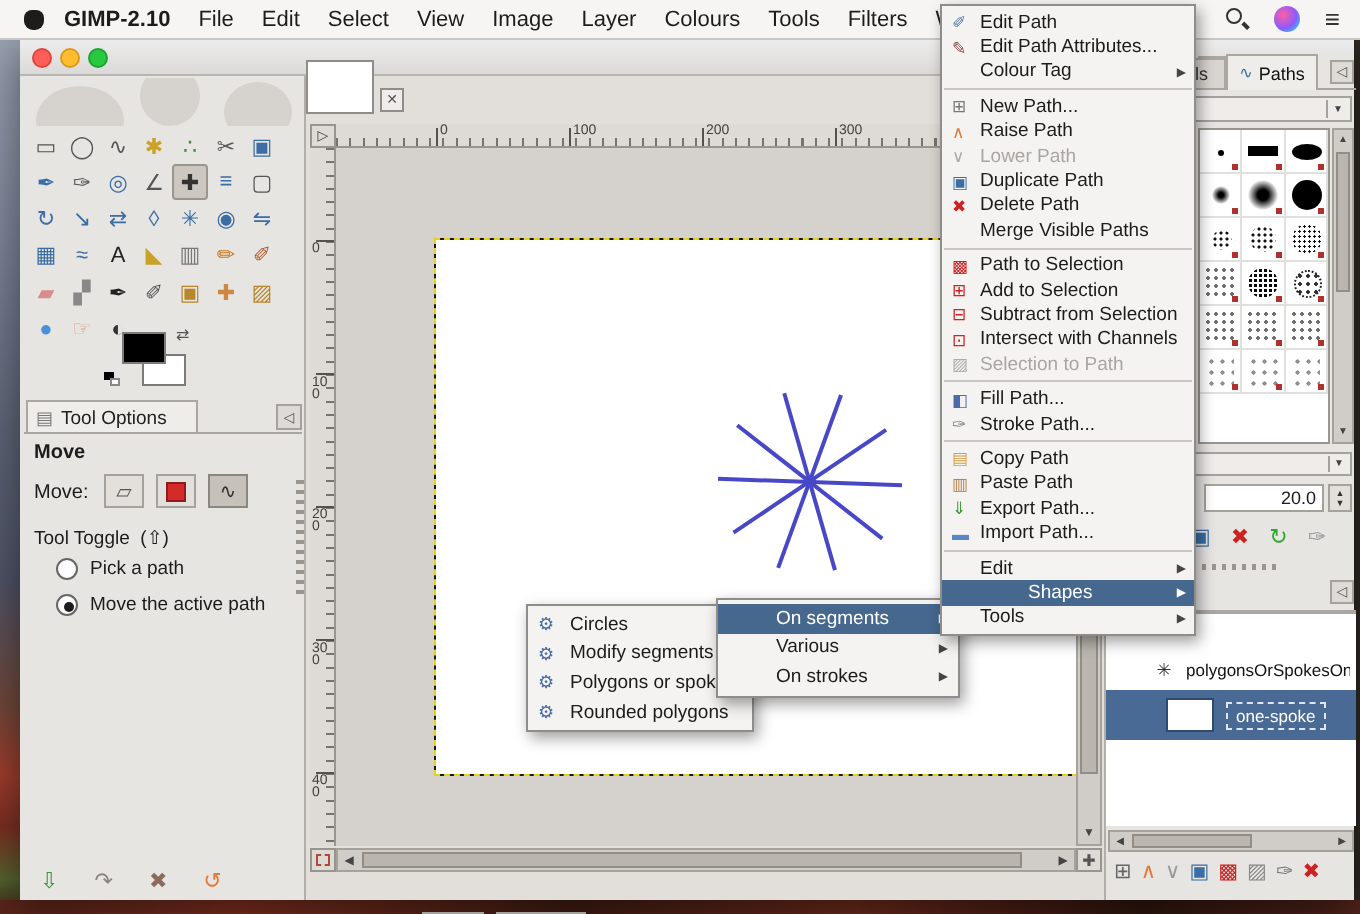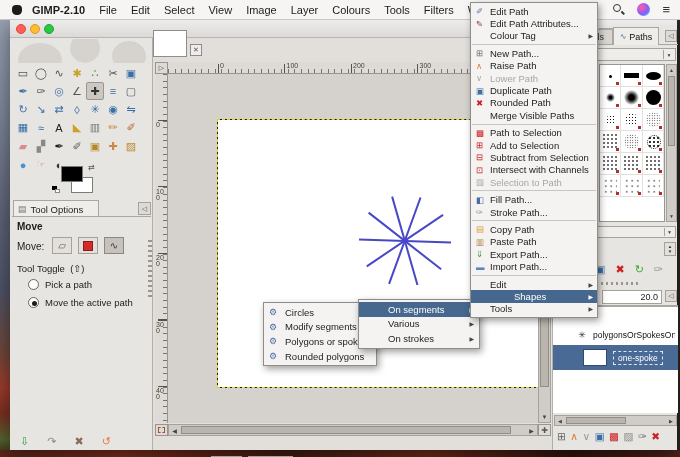--- a/index.html
+++ b/index.html
@@ -182,21 +182,21 @@
   #brush-scroll{position:absolute;left:113px;top:38px;width:11px;height:158px;background:#d0ccc7;border:1px solid #a5a19b;}
   #brush-scroll .thumb{position:absolute;left:1px;top:11px;width:7px;height:70px;background:#bab5ae;border:1px solid #928e87;}
   #brush-scroll .up,#brush-scroll .dn{position:absolute;left:0;width:9px;height:10px;font-size:5px;color:#444;
       display:flex;align-items:center;justify-content:center;}
   #brush-scroll .up{top:0;} #brush-scroll .dn{bottom:0;}
   #rp-combo2{position:absolute;left:2px;top:200px;width:121px;height:12px;border:1px solid #a5a19b;background:#efedea;}
   #rp-combo2 .arr{position:absolute;right:1px;top:1px;width:10px;height:8px;font-size:5px;color:#444;
                   display:flex;align-items:center;justify-content:center;border-left:1px solid #a5a19b;}
   #spacing-row{position:absolute;left:2px;top:216px;width:121px;height:14px;}
   #spacing-val{position:absolute;right:14px;top:0;width:60px;height:14px;border:1px solid #a5a19b;background:#fff;
-               font-size:9px;color:#1c1c1c;text-align:right;padding:1px 3px 0 0;margin-top:48px;}
+               font-size:9px;color:#1c1c1c;text-align:right;padding:1px 3px 0 0;}
   #spacing-spin{position:absolute;right:0;top:0;width:12px;height:14px;border:1px solid #a5a19b;background:#e3e0dc;
                 display:flex;flex-direction:column;align-items:center;justify-content:center;font-size:4.5px;color:#333;line-height:5px;}
   #brush-btns{position:absolute;left:42px;top:236px;display:flex;gap:10px;}
   .ic-btn{font-size:11px;line-height:14px;}
   #rp-dots{position:absolute;left:48px;top:256px;width:40px;height:3px;
            background:repeating-linear-gradient(90deg,#9a968f 0 2px,transparent 2px 5px);}
   #rp-tabs2{position:absolute;left:0;top:261px;width:125px;height:19px;border-bottom:1px solid #aaa7a2;}
   #tab-channels{position:absolute;left:4px;top:3px;width:56px;height:16px;background:#d8d5d0;border:1px solid #aaa7a2;
                 font-size:9px;color:#333;display:flex;align-items:center;justify-content:center;}
   #tab-paths{position:absolute;left:60px;top:1px;width:46px;height:18px;background:#efedea;border:1px solid #aaa7a2;border-bottom:none;
@@ -671,21 +671,21 @@
       <div class="menu-item disabled">
         <span class="mi-icon" style="color: rgb(170, 170, 170);">∨</span>
         <span class="mi-label">Lower Path</span>
       </div>
       <div class="menu-item">
         <span class="mi-icon" style="color: rgb(59, 110, 165);">▣</span>
         <span class="mi-label">Duplicate Path</span>
       </div>
       <div class="menu-item">
         <span class="mi-icon" style="color: rgb(204, 34, 34);">✖</span>
-        <span class="mi-label">Rounded Path</span>
+        <span class="mi-label">Delete Path</span>
       </div>
       <div class="menu-item">
         <span class="mi-icon"></span>
         <span class="mi-label">Merge Visible Paths</span>
       </div>
       <div class="menu-sep"></div>
       <div class="menu-item">
         <span class="mi-icon" style="color: rgb(204, 34, 34);">▩</span>
         <span class="mi-label">Path to Selection</span>
       </div>

